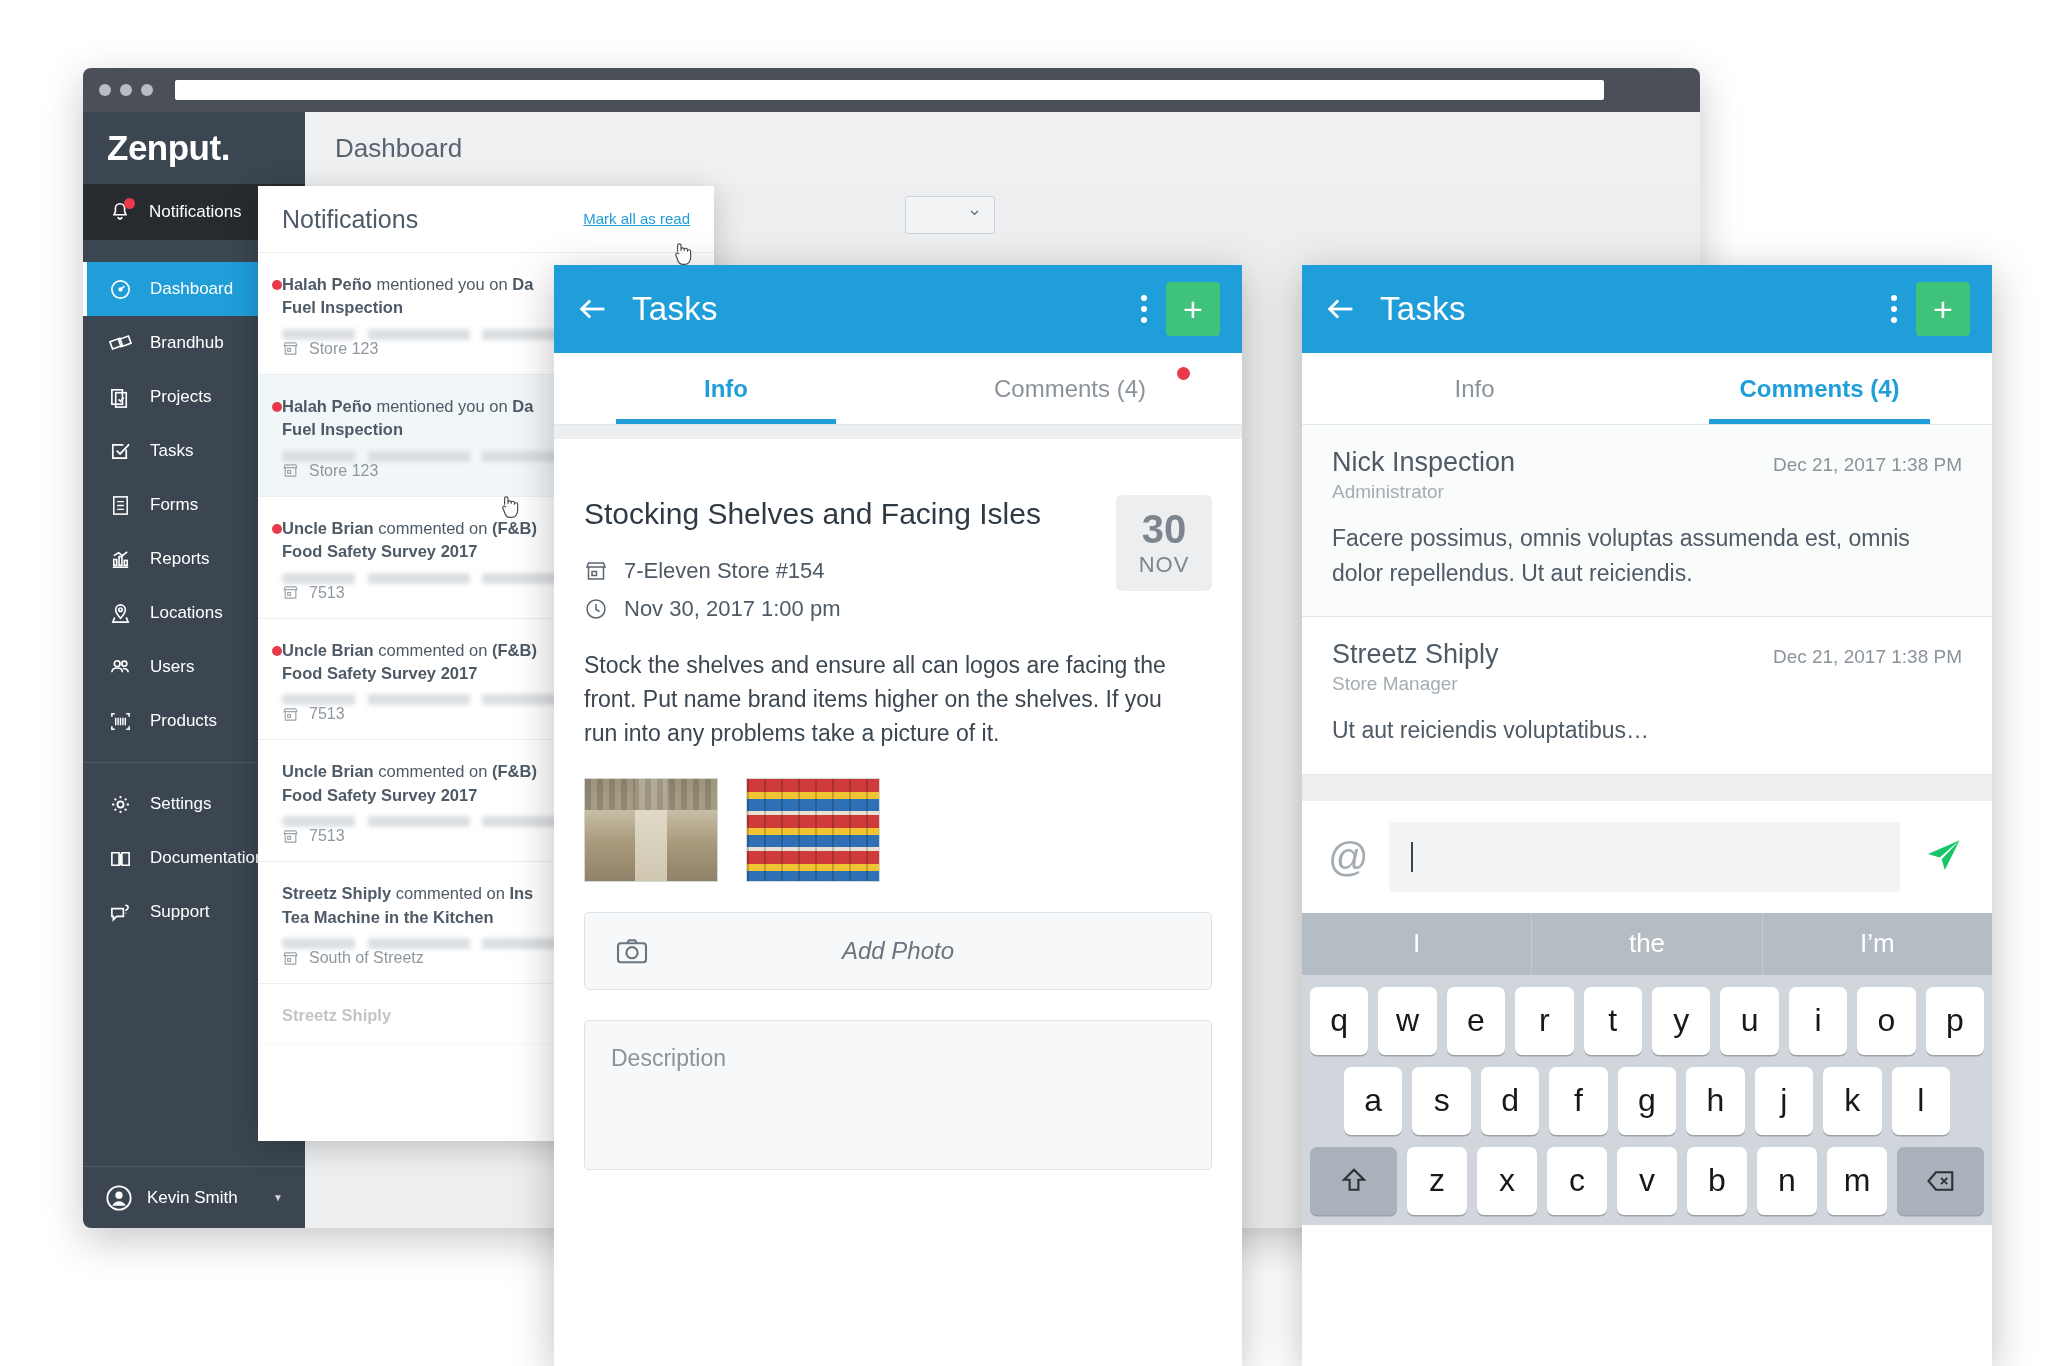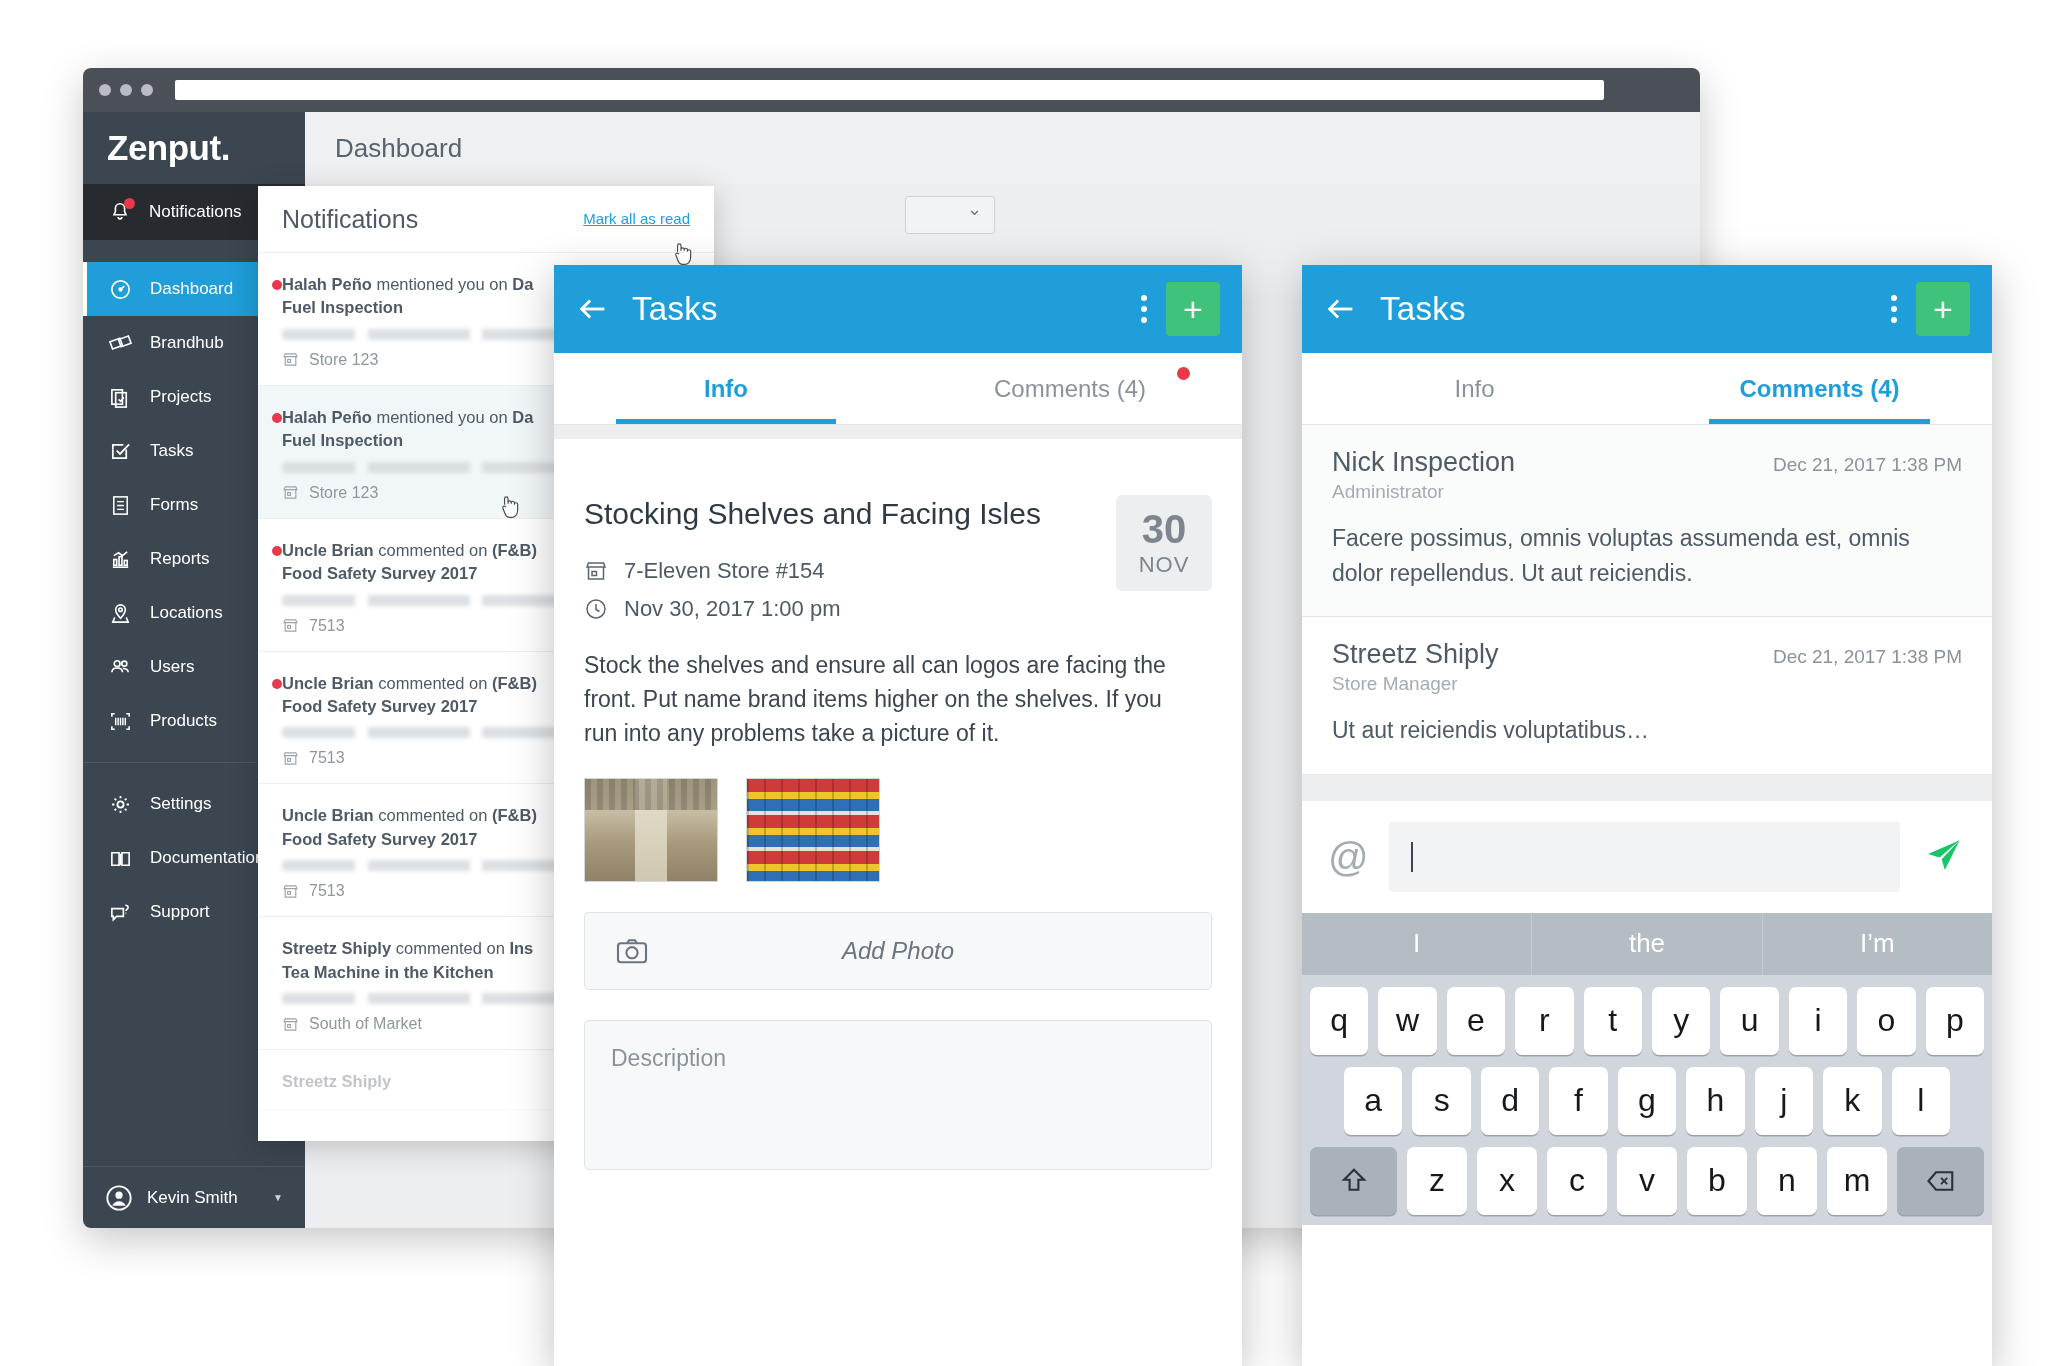--- a/index.html
+++ b/index.html
@@ -121,21 +121,21 @@
     position: absolute; left: 14px; top: 27px; width: 10px; height: 10px;
     border-radius: 50%; background: #e8394a;
   }
   .np-text { font-size: 16.5px; line-height: 1.42; color: #4e5a66; }
   .np-text b { font-weight: bold; }
   .np-blur {
     margin-top: 9px; height: 11px; border-radius: 4px;
     background: linear-gradient(90deg,#d6dade 0 18%, transparent 18% 21%, #d6dade 21% 46%, transparent 46% 49%, #d6dade 49% 72%, transparent 72% 75%, #d6dade 75% 100%);
     filter: blur(2.2px); opacity: .85;
   }
-  .np-meta { margin-top: 11px; display: flex; align-items: center; gap: 10px; font-size: 16px; color: #8e979f; }
+  .np-meta { display: flex; align-items: center; gap: 10px; font-size: 16px; color: #8e979f; }
   .np-meta .date { margin-left: auto; }
   .store-ico { width: 17px; height: 17px; flex-shrink: 0; }
 
   
   .mobile {
     position: absolute; background: #ffffff; box-shadow: 0 10px 40px rgba(0,0,0,0.25); overflow: hidden;
   }
   .m-header {
     height: 88px; background: #1f9ed9; display: flex; align-items: center; padding: 0 22px; gap: 22px;
   }
@@ -575,21 +575,21 @@
         </div>
         <div class="np-blur"></div>
         <div class="np-meta">
           <span class="store-ico">
             <svg viewBox="0 0 24 24" width="17" height="17" fill="none" stroke="#9aa3aa" stroke-width="1.6">
               <path d="M3 8h18l-1.5-4h-15z"></path>
                 <path d="M4.5 8v12h15V8"></path>
                 <rect x="8" y="12" width="4" height="4"></rect>
             </svg>
           </span>
-          <span>South of Market</span>
+          <span>South of Streetz</span>
           <span class="date">Dec</span>
         </div>
       </div>
 
       <div class="np-item" style="opacity:.35;">
         <div class="np-text">
           <b>Streetz Shiply</b>
         </div>
       </div>
 

